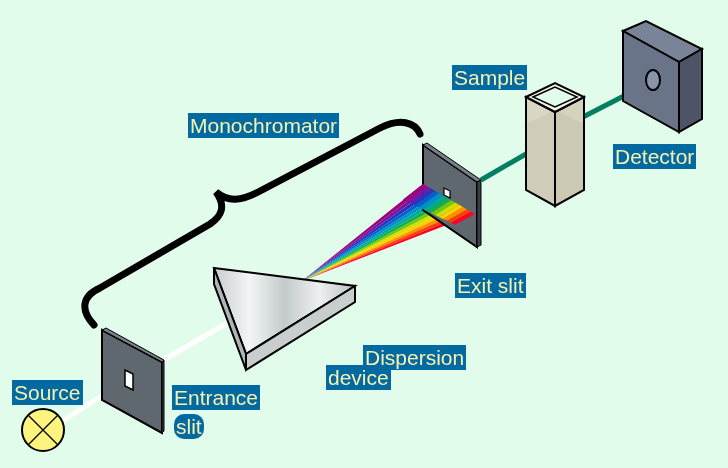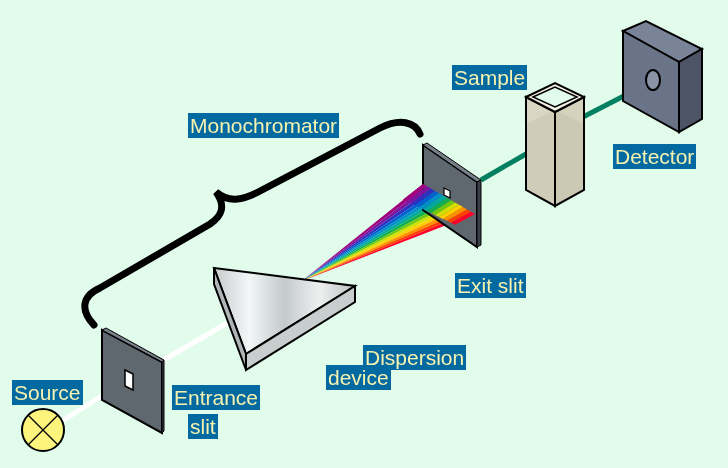--- a/index.html
+++ b/index.html
@@ -113,19 +113,19 @@
   <g>
     <polygon points="623,31 646,21 702,49 679,62" fill="#7a8498" stroke="#000" stroke-width="2"></polygon>
     <polygon points="623,31 679,62 679,132 623,101" fill="#6a7488" stroke="#000" stroke-width="2"></polygon>
     <polygon points="679,62 702,49 702,119 679,132" fill="#4c5466" stroke="#000" stroke-width="2"></polygon>
     <ellipse cx="653" cy="80" rx="7" ry="10" fill="#8a94a8" stroke="#000" stroke-width="2"></ellipse>
   </g>
 </svg>
 
 <div class="label" style="left:12px; top:380px;">Source</div>
 <div class="label" style="left:172px; top:385px;">Entrance</div>
-<div class="label" style="left:188px; top:414px;">slit</div>
+<div class="label" style="left:174px; top:414px;border-radius:10px;">slit</div>
 <div class="label" style="left:326px; top:345px;margin-left:37px;">Dispersion</div>
 <div class="label" style="left:326px; top:365px;">device</div>
 <div class="label" style="left:188px; top:113px;">Monochromator</div>
 <div class="label" style="left:455px; top:273px;">Exit slit</div>
 <div class="label" style="left:452px; top:65px;">Sample</div>
 <div class="label" style="left:613px; top:144px;text-align:right;">Detector</div>
 
 </body></html>

